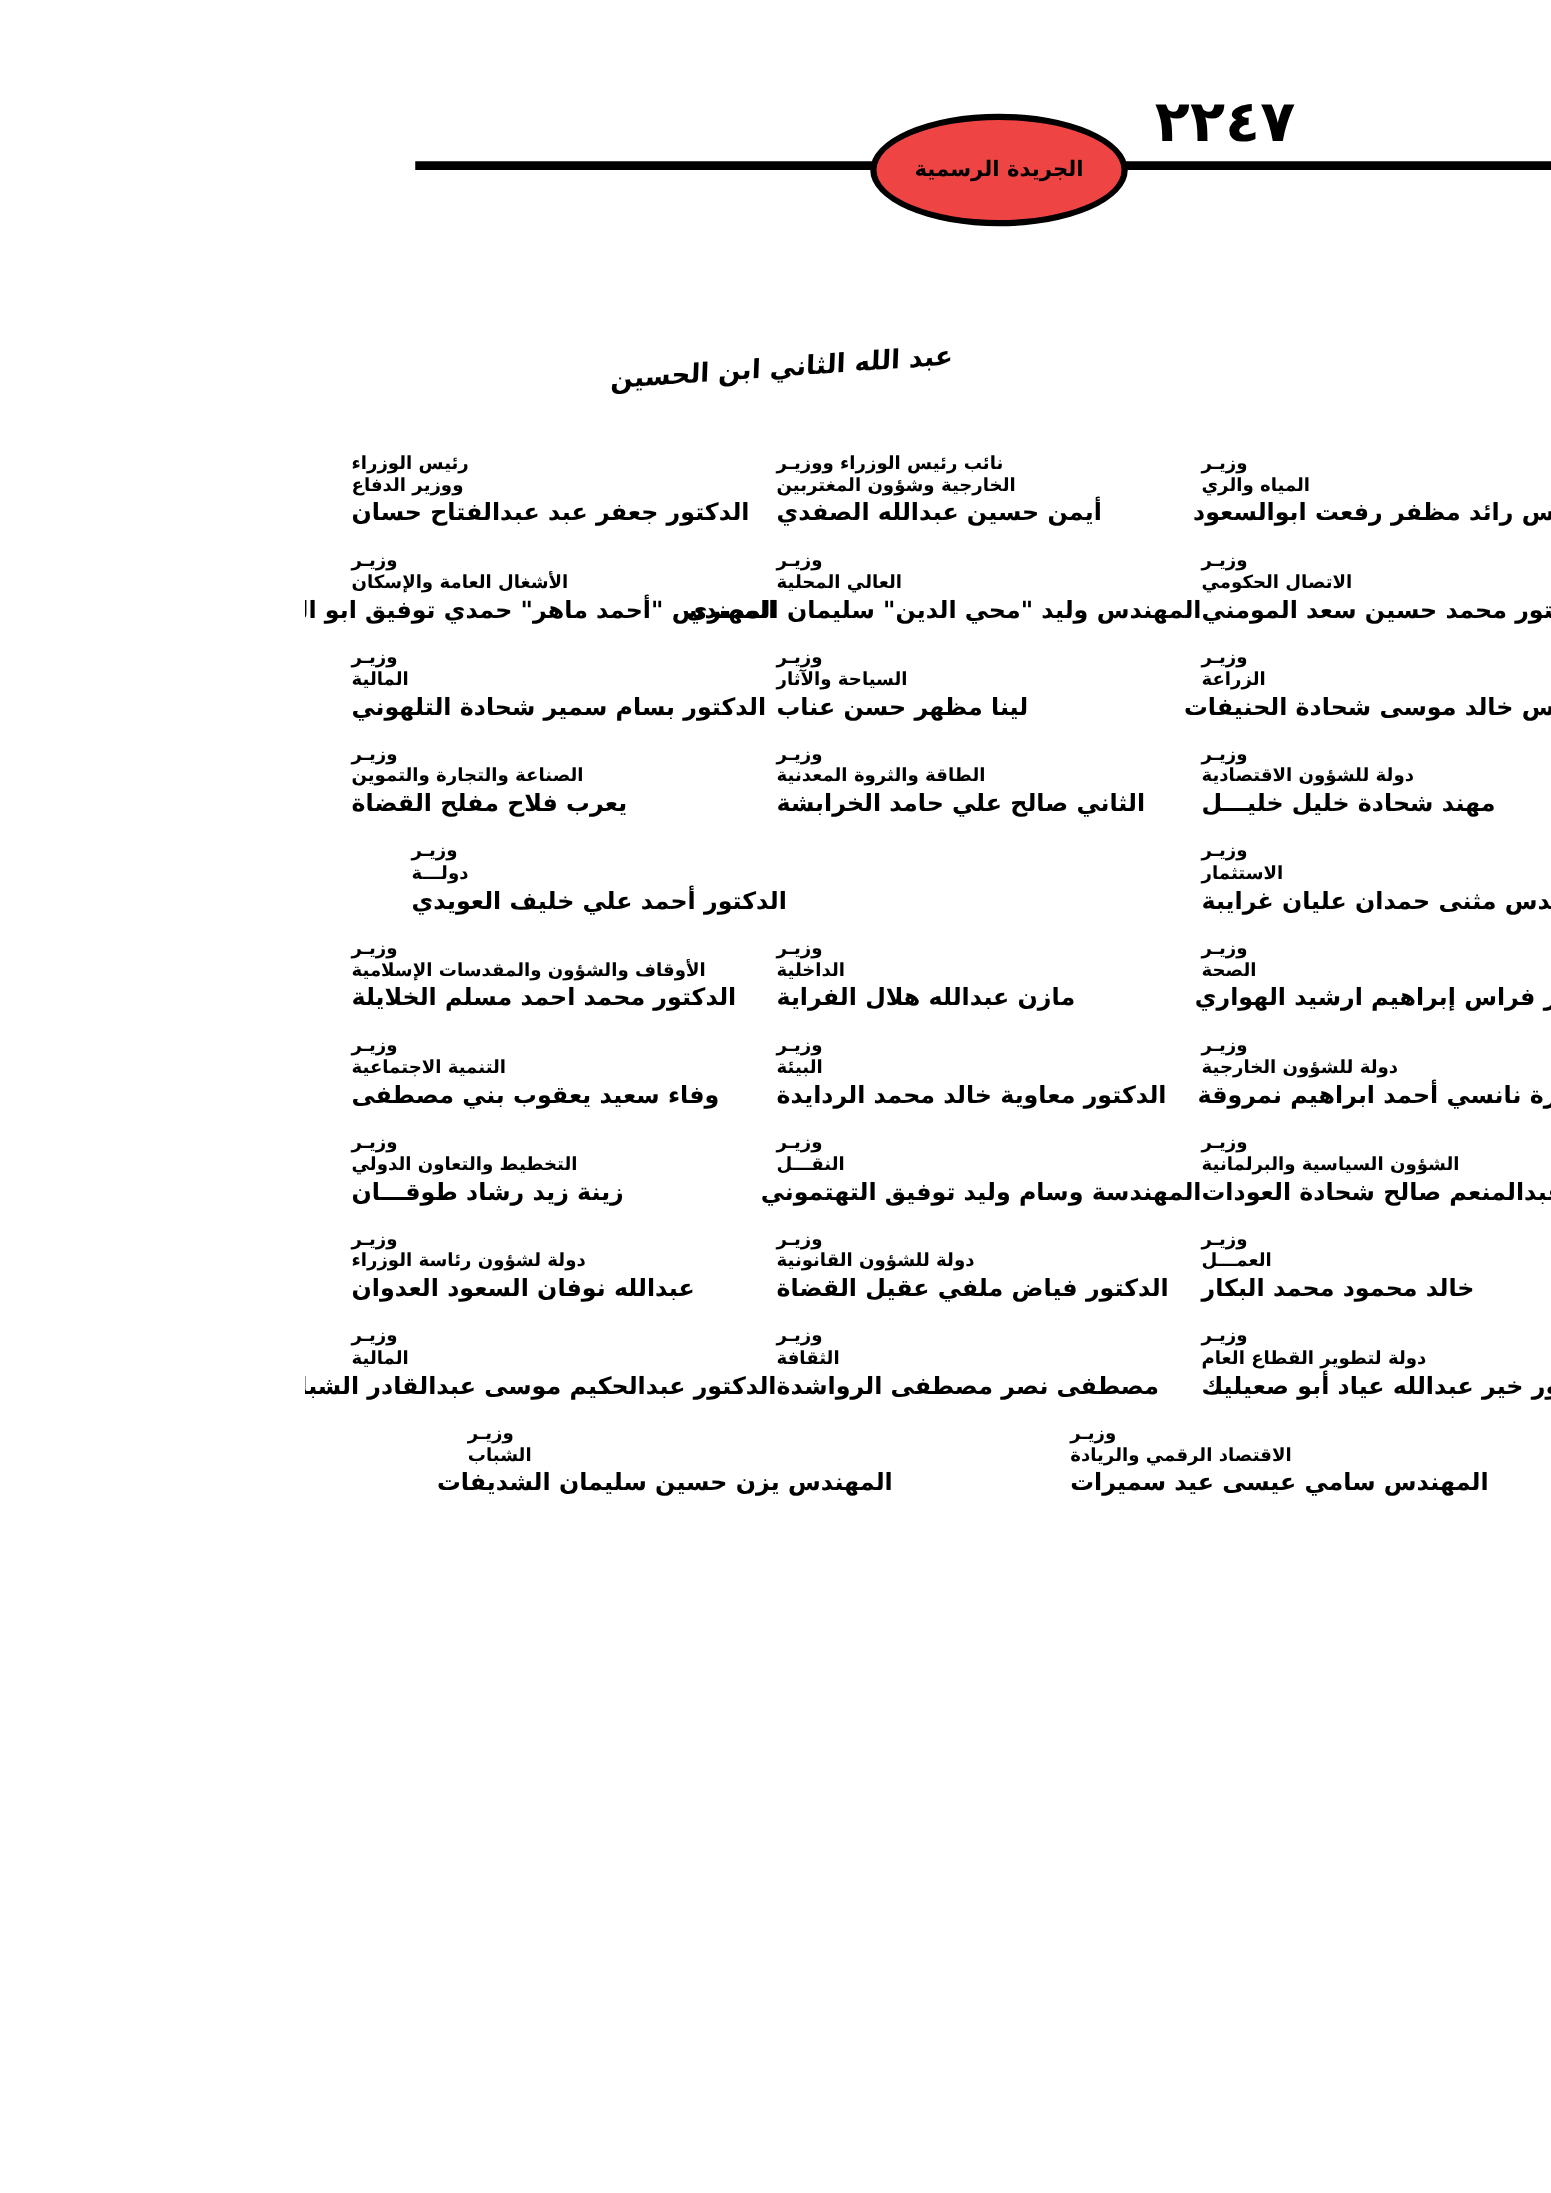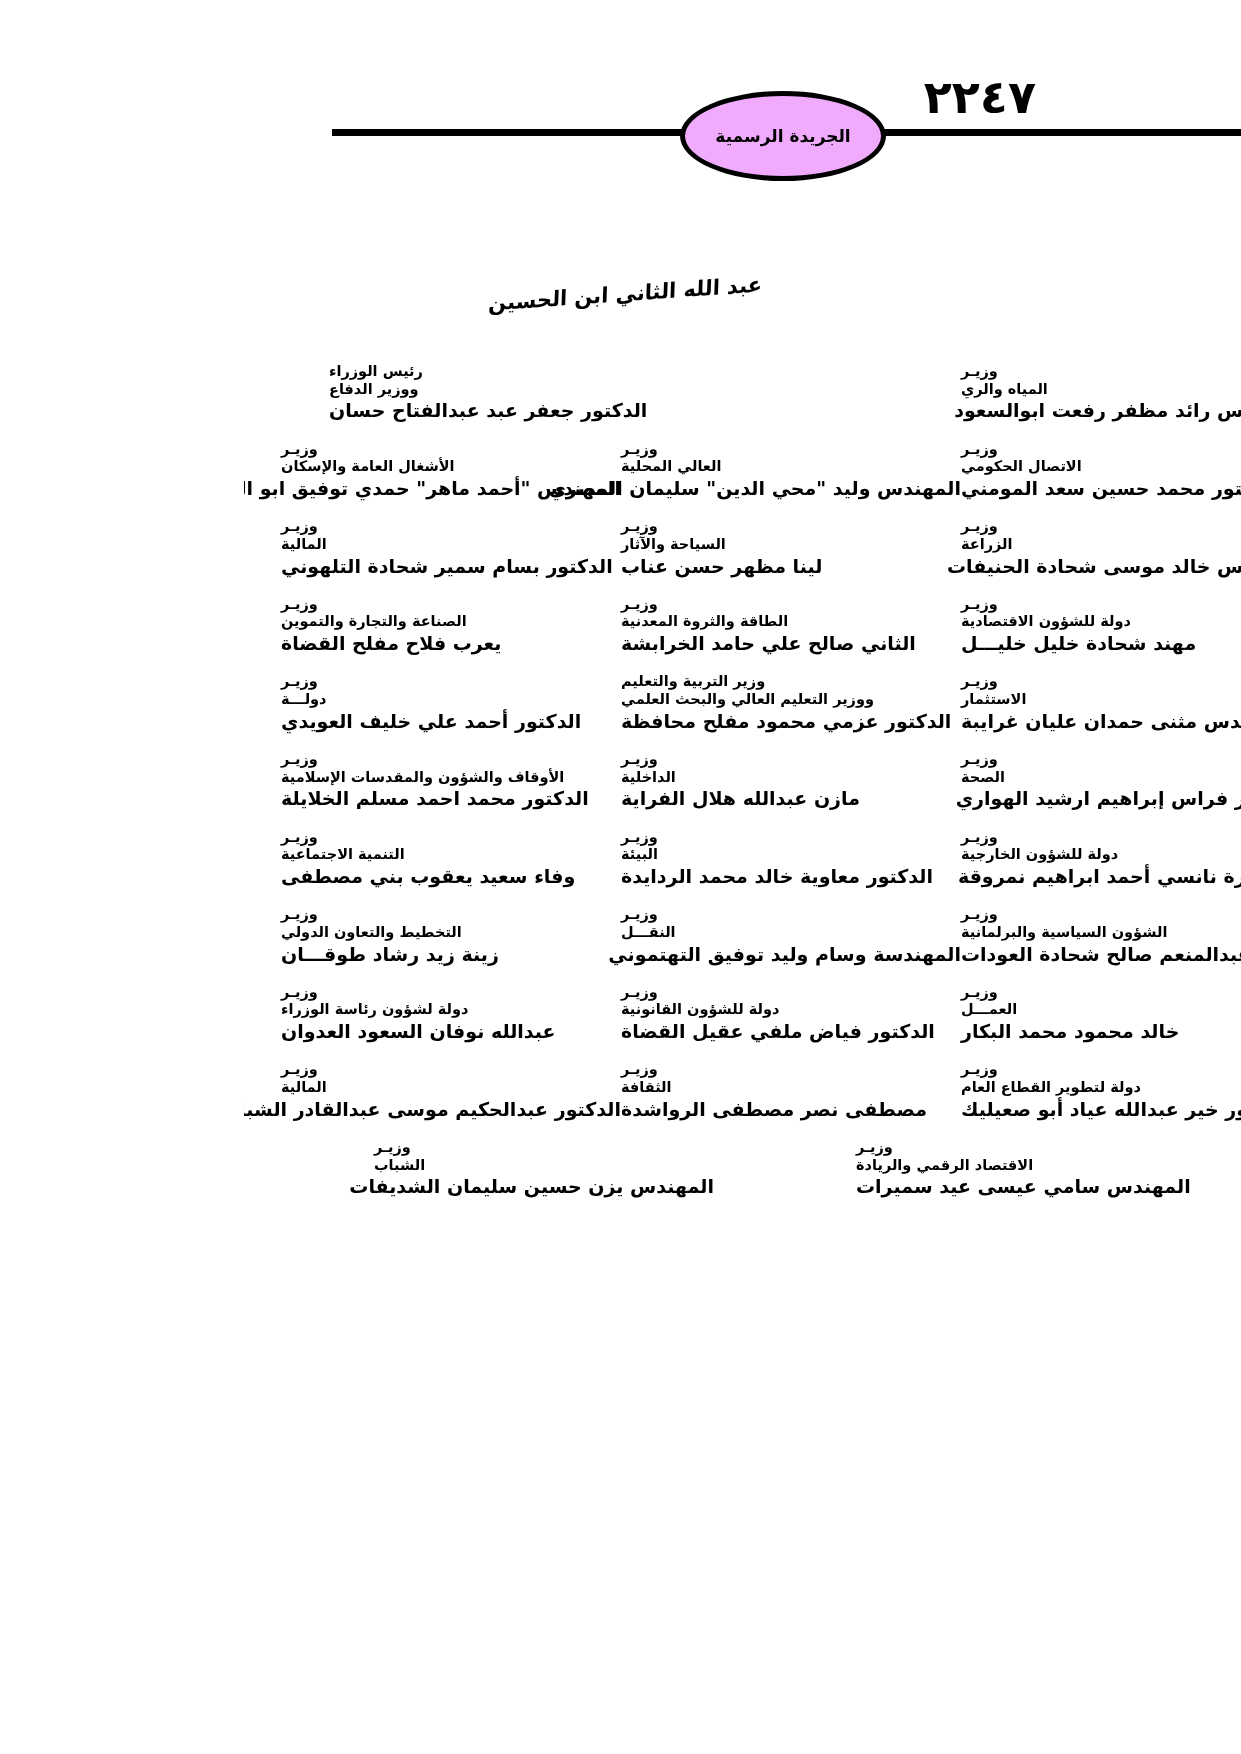--- a/index.html
+++ b/index.html
@@ -15,22 +15,22 @@
     position:absolute;top:74px;right:205px;
     font-size:46px;font-weight:bold;letter-spacing:2px;
     line-height:1;
   }
   
   .rule-line{
     position:absolute;top:129px;left:88px;width:1046px;height:7px;
     background:#000;
   }
   .oval{
-    position:absolute;top:91px;left:436px;width:206px;height:90px;
-    background:#f0abfc;border:5px solid #000;border-radius:50%;
+    position:absolute;top:91px;left:452px;width:206px;height:90px;
+    background:#ef4444;border:5px solid #000;border-radius:50%;
     display:flex;align-items:center;justify-content:center;
     box-sizing:border-box;z-index:2;
   }
   .oval span{font-size:17px;font-weight:bold;}
   
   .article{
     position:absolute;top:200px;right:219px;
     font-size:27px;font-weight:bold;white-space:nowrap;
   }
   
@@ -80,20 +80,25 @@
   <div class="signature">عبد الله الثاني ابن الحسين</div>
 
   <div id="ministers">
       <div class="row">
   <div class="cell">
     <div class="title">وزيـر</div>
     <div class="title">المياه والري</div>
     <div class="name">المهندس رائد مظفر رفعت ابوالسعود</div>
   </div>
 
+  <div class="cell">
+    <div class="title">نائب رئيس الوزراء ووزيـر</div>
+    <div class="title">الخارجية وشؤون المغتربين</div>
+    <div class="name">أيمن حسين عبدالله الصفدي</div>
+  </div>
 
   <div class="cell">
     <div class="title">رئيس الوزراء</div>
     <div class="title">ووزير الدفاع</div>
     <div class="name">الدكتور جعفر عبد عبدالفتاح حسان</div>
   </div>
 </div>
       <div class="row">
   <div class="cell">
     <div class="title">وزيـر</div>
@@ -151,25 +156,20 @@
     <div class="name">يعرب فلاح مفلح القضاة</div>
   </div>
 </div>
       <div class="row">
   <div class="cell">
     <div class="title">وزيـر</div>
     <div class="title">الاستثمار</div>
     <div class="name">المهندس مثنى حمدان عليان غرايبة</div>
   </div>
 
-  <div class="cell">
-    <div class="title">وزير التربية والتعليم</div>
-    <div class="title">ووزير التعليم العالي والبحث العلمي</div>
-    <div class="name">الدكتور عزمي محمود مفلح محافظة</div>
-  </div>
 
   <div class="cell">
     <div class="title">وزيـر</div>
     <div class="title">دولـــة</div>
     <div class="name">الدكتور أحمد علي خليف العويدي</div>
   </div>
 </div>
       <div class="row">
   <div class="cell">
     <div class="title">وزيـر</div>

